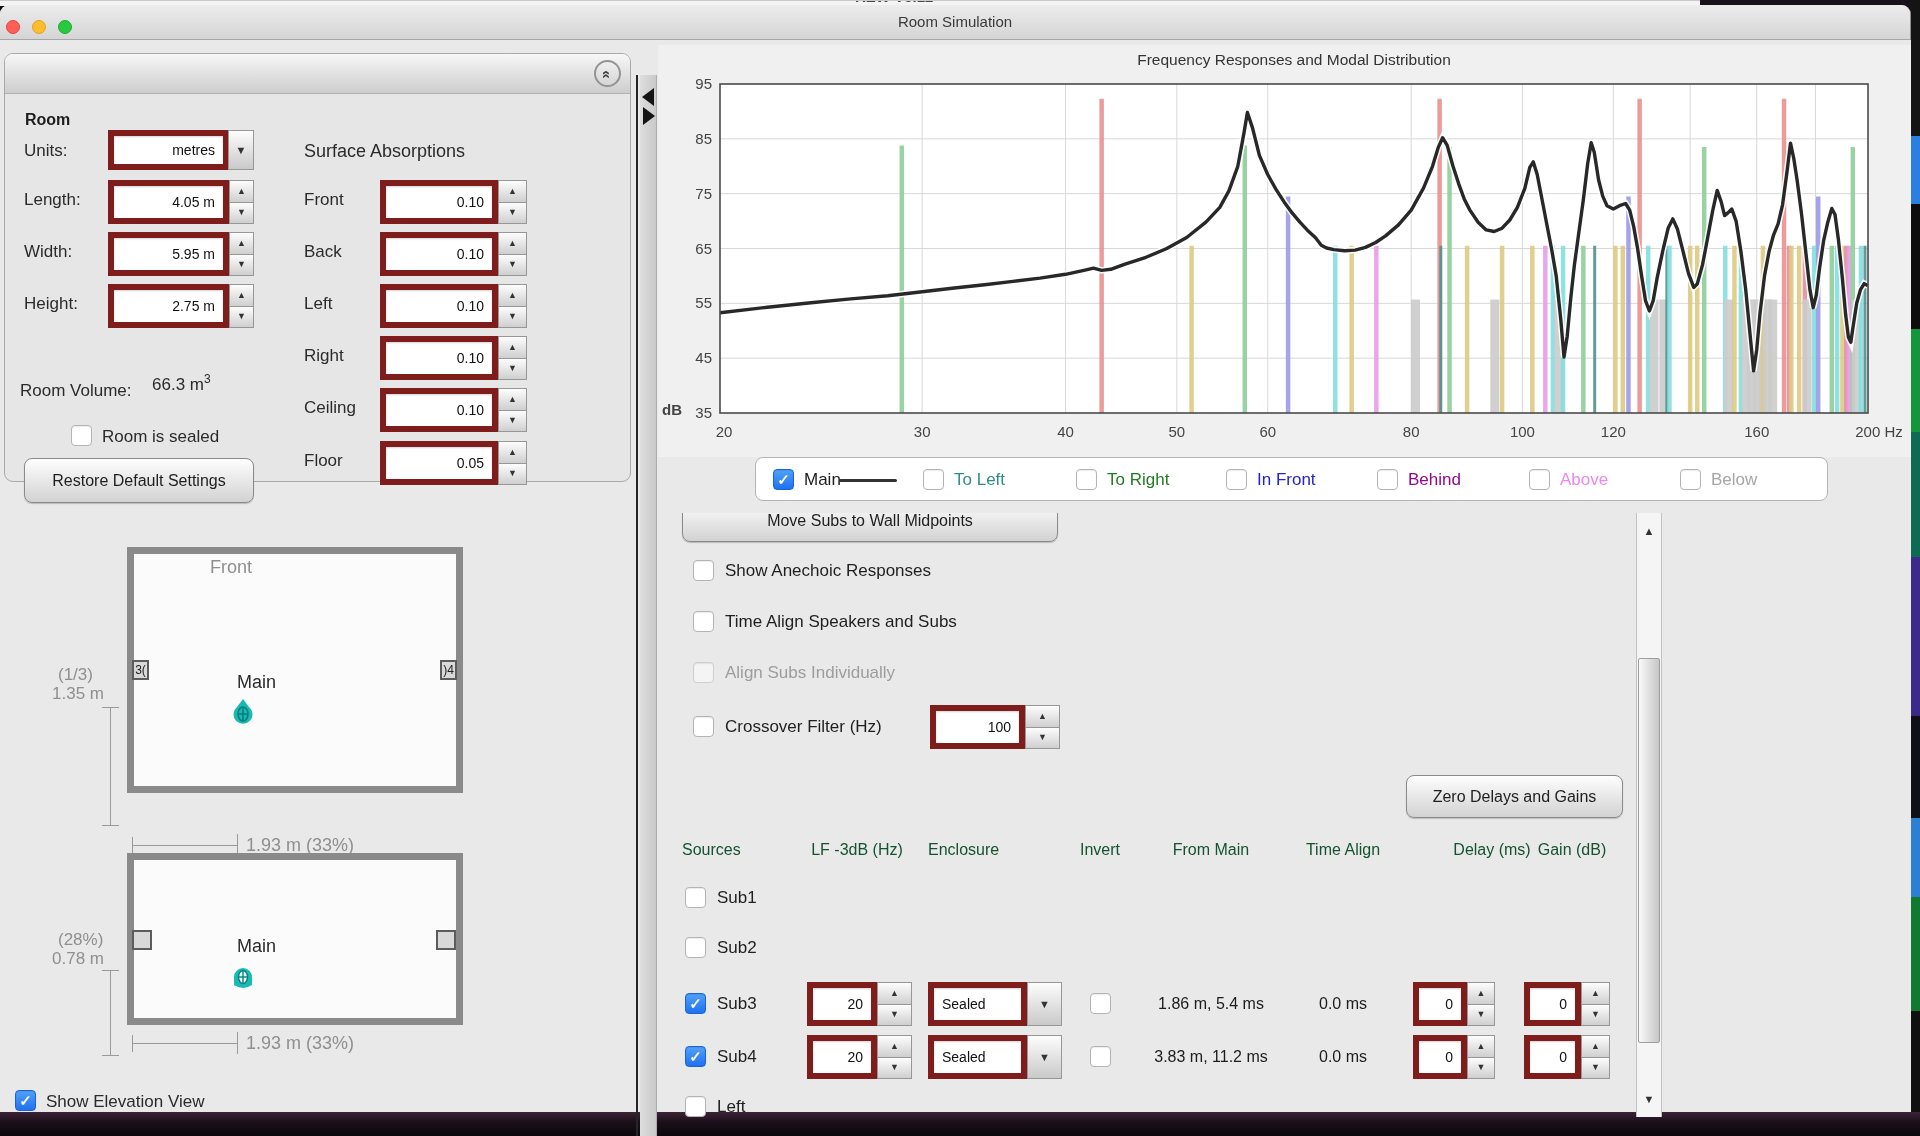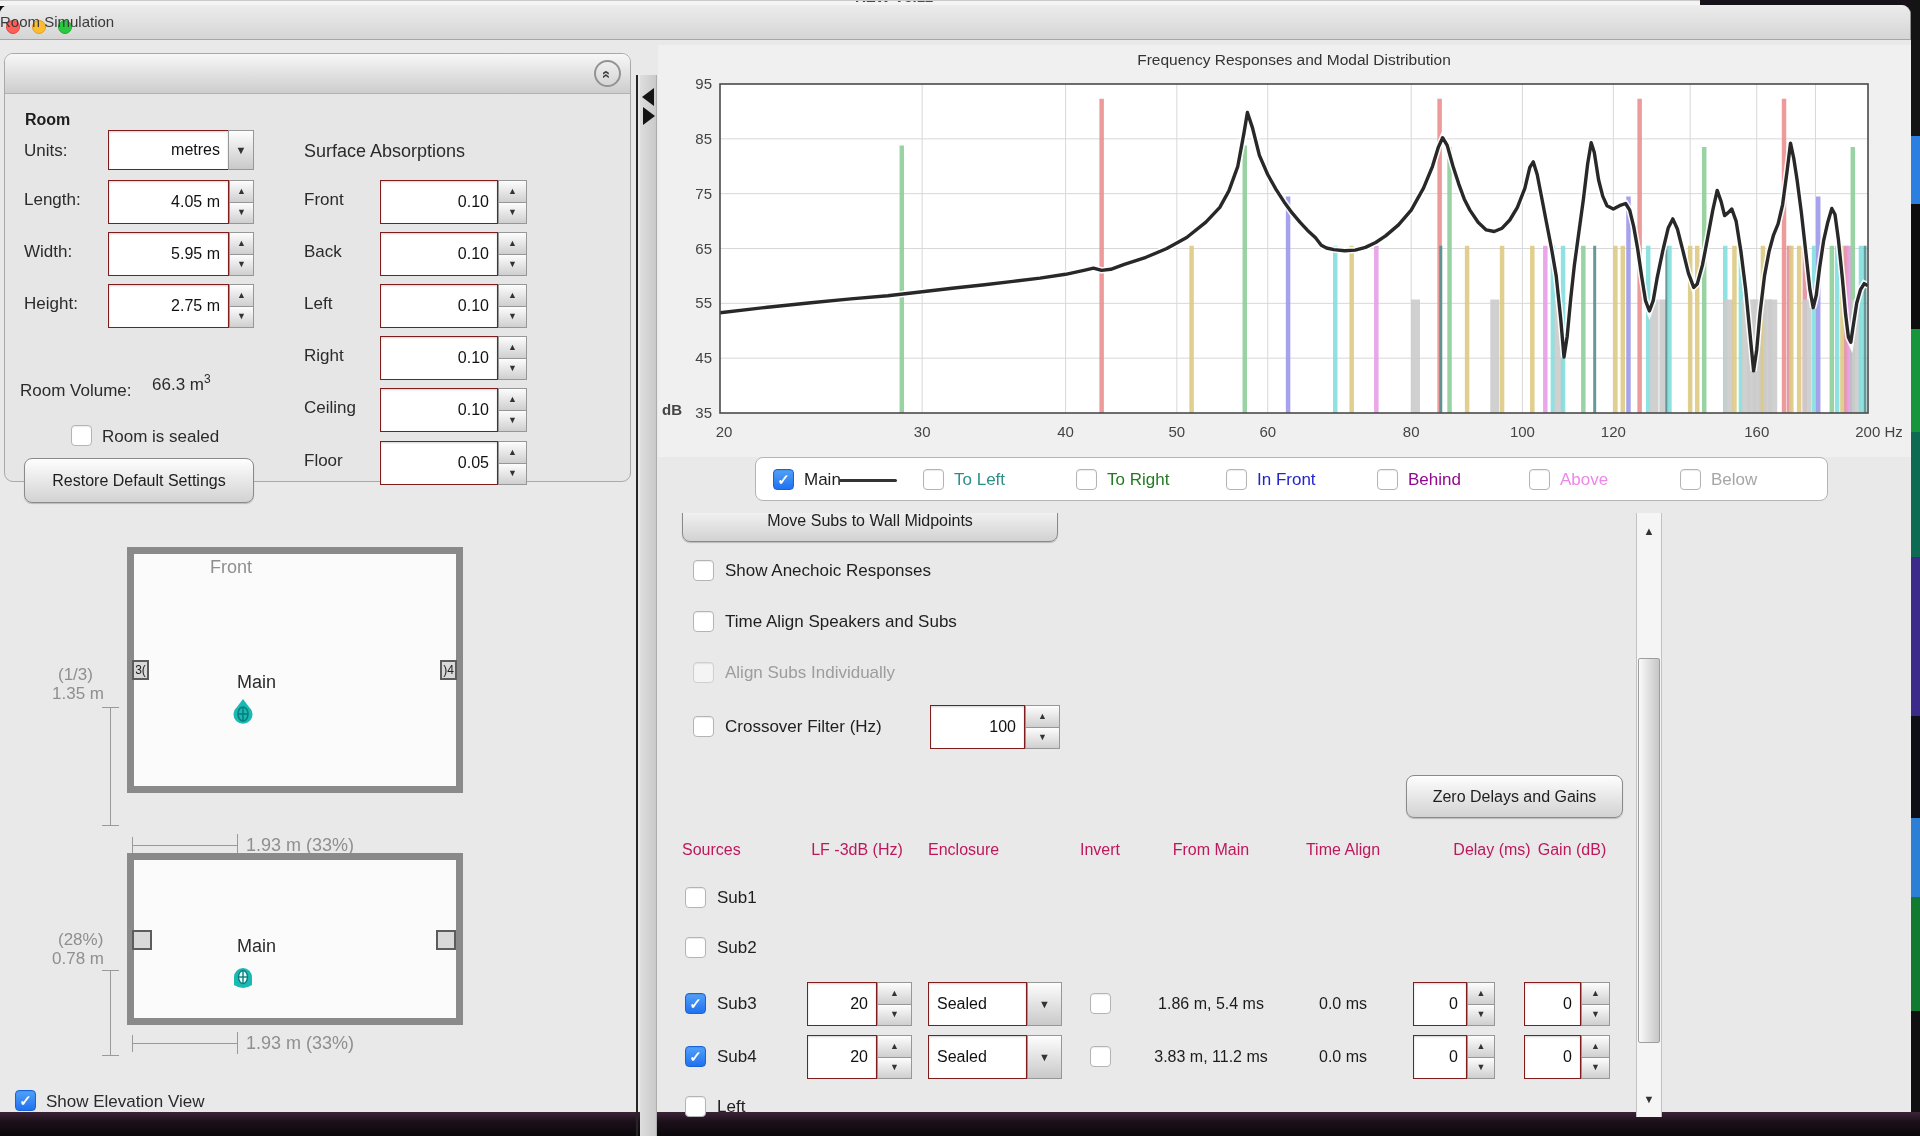--- a/index.html
+++ b/index.html
@@ -9,33 +9,33 @@
   
   .behind-strip{left:0;top:0;width:1760px;height:5px;background:#f4f4f4;overflow:hidden;border-top:1px solid #c9c9c9;}
   .behind-strip .frag{position:absolute;left:855px;top:-13px;font-size:15px;font-weight:bold;color:#4a4a4a;}
   .behind-dark{left:1700px;top:0;width:220px;height:40px;background:#17121a;}
   .desktop-strip{left:1911px;top:0;width:9px;height:1136px;
      background:linear-gradient(180deg,#141414 0%,#141414 12%,#2a7fe0 12%,#2a7fe0 18%,#0d0d0d 18%,#0d0d0d 29%,#15963c 29%,#15963c 38%,#0c6b52 38%,#0c6b52 49%,#3b2a8a 49%,#3b2a8a 63%,#0f0f18 63%,#0f0f18 72%,#2b7fd4 72%,#2b7fd4 79%,#107a30 79%,#107a30 89%,#101010 89%);}
   .window{left:0;top:5px;width:1911px;height:1107px;background:#e9e9e9;border-radius:9px 9px 0 0;
           border-right:1px solid #8e8e8e;box-sizing:border-box;}
   .titlebar{left:0;top:0;width:100%;height:35px;border-radius:9px 9px 0 0;
             background:linear-gradient(180deg,#ececec,#d5d5d5);border-bottom:1px solid #a6a6a6;box-sizing:border-box;}
-  .title{width:100%;top:8px;font-size:15px;color:#3a3a3a;}
+  .title{width:100%;text-align:center;top:8px;font-size:15px;color:#3a3a3a;}
   .tl{top:15px;width:14px;height:14px;border-radius:50%;box-sizing:border-box;}
   .tl.red{left:6px;background:#ff5f57;border:1px solid #e0443e;}
   .tl.yellow{left:32px;background:#ffbd2e;border:1px solid #dea123;}
   .tl.green{left:58px;background:#28c840;border:1px solid #1dad2b;}
   .content{left:0;top:35px;width:1911px;height:1072px;background:#e9e9e9;}
   .bottom-strip{left:0;top:1112px;width:1920px;height:24px;
      background:linear-gradient(180deg,#3c2338 0%,#1c101a 40%,#0b070b 100%);}
   
   .lbl{font-size:17px;color:#2b2b2b;white-space:nowrap;}
   .dim-lbl{font-size:17px;color:#8f8f8f;white-space:nowrap;}
-  .field{background:#fff;border:1px solid #7f1d1d;box-sizing:border-box;box-shadow:inset 0 1px 2px rgba(0,0,0,.18);
-         display:flex;align-items:center;justify-content:flex-end;padding:2px 8px;font-size:16px;color:#111;}
+  .field{background:#fff;border:6px solid #7f1d1d;box-sizing:border-box;box-shadow:inset 0 1px 2px rgba(0,0,0,.18);
+         display:flex;align-items:center;justify-content:flex-end;padding:2px 8px;font-size:14px;color:#111;}
   .field.left{justify-content:flex-start;}
   .spincol{display:flex;flex-direction:column;box-sizing:border-box;}
   .spinbtn{flex:1;background:linear-gradient(180deg,#fdfdfd,#cfcfcf);border:1px solid #979797;box-sizing:border-box;
            display:flex;align-items:center;justify-content:center;font-size:9px;color:#333;line-height:1;}
   .spinbtn+.spinbtn{border-top:none;}
   .combobtn{background:linear-gradient(180deg,#fdfdfd,#c9c9c9);border:1px solid #979797;box-sizing:border-box;
             display:flex;align-items:center;justify-content:center;font-size:11px;color:#333;}
   .btn{background:linear-gradient(180deg,#fefefe,#d2d2d2);border:1px solid #8a8a8a;border-radius:8px;
        box-sizing:border-box;display:flex;align-items:center;justify-content:center;
        font-size:16px;color:#1e1e1e;box-shadow:0 1px 1px rgba(0,0,0,.2);white-space:nowrap;}
@@ -62,21 +62,21 @@
   
   .chartwrap{left:658px;top:5px;width:1105px;height:412px;background:#f0f0f0;}
   .legendbox{left:755px;top:417px;width:1073px;height:44px;background:#fff;border:1px solid #b5b5b5;border-radius:8px;box-sizing:border-box;}
   .leg-item{position:absolute;top:11px;display:flex;align-items:center;}
   .leg-label{font-size:17px;margin-left:10px;white-space:nowrap;}
   .leg-line{position:absolute;top:21px;height:3px;background:#333;border-radius:2px;}
   
   .viewport{left:660px;top:473px;width:976px;height:604px;overflow:hidden;}
   .vp-row-label{font-size:17px;color:#1f1f1f;white-space:nowrap;}
   .vp-row-label.disabled{color:#9d9d9d;}
-  .colhdr{position:absolute;font-size:16px;color:#be185d;white-space:nowrap;}
+  .colhdr{position:absolute;font-size:16px;color:#14532d;white-space:nowrap;}
   .cellval{position:absolute;font-size:16px;color:#1c1c1c;white-space:nowrap;}
   .scrollbar{left:1636px;top:473px;width:26px;height:604px;background:#f5f5f5;
              border-left:1px solid #c2c2c2;border-right:1px solid #c2c2c2;box-sizing:border-box;}
   .sb-arrow{position:absolute;left:0;width:100%;text-align:center;font-size:11px;color:#333;}
   .sb-thumb{position:absolute;left:1px;width:22px;background:linear-gradient(90deg,#fafafa,#c6c6c6);
             border:1px solid #9e9e9e;box-sizing:border-box;border-radius:2px;}
   
   .divline{left:636px;top:35px;width:2px;height:1077px;background:#262626;}
   .divcol{left:640px;top:35px;width:17px;height:1077px;background:linear-gradient(90deg,#dedede,#c9c9c9);
           border-right:1px solid #adadad;box-sizing:border-box;}

